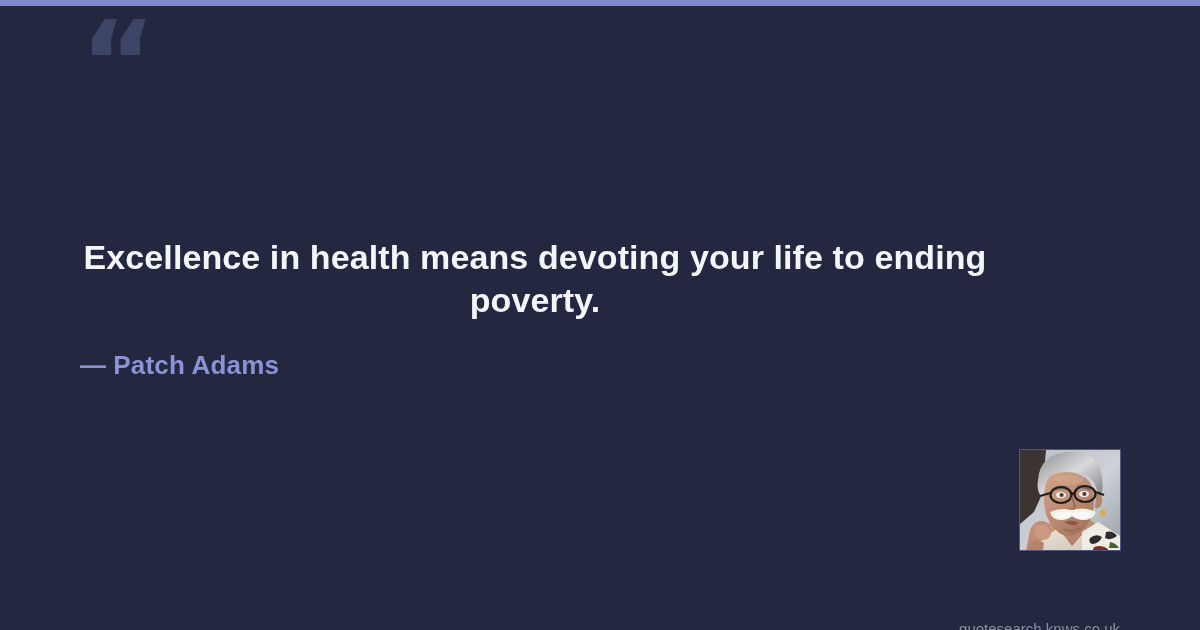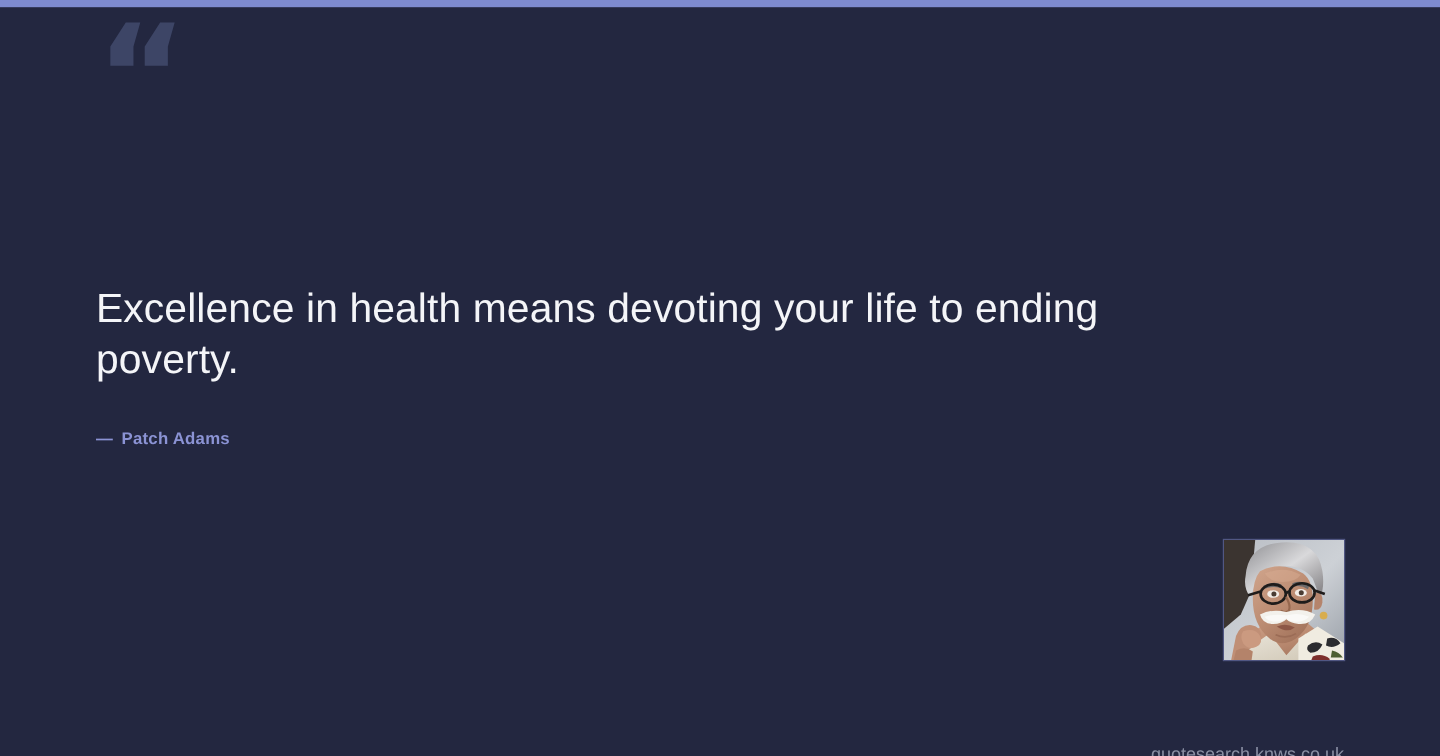--- a/index.html
+++ b/index.html
@@ -49,31 +49,32 @@
     position: absolute;
     left: 80px;
     top: 236px;
     width: 940px;
   }
   .quote-text {
     margin: 0;
     color: #f4f5f8;
     font-family: "Liberation Sans", sans-serif;
     font-size: 34px;
-    font-weight: 400;
+    font-weight: 700;
     line-height: 43px;
     letter-spacing: 0.1px;
     max-width: 910px;
+    text-align: center;
   }
   .quote-attribution {
     margin: 0;
     padding-top: 31px;
     color: #8b93d4;
     font-family: "Liberation Sans", sans-serif;
-    font-size: 14px;
+    font-size: 26px;
     font-weight: 700;
     line-height: 24px;
     letter-spacing: 0.2px;
   }
   .attribution-dash {
     display: inline-block;
     padding-right: 7px;
   }
   
   .author-portrait {

